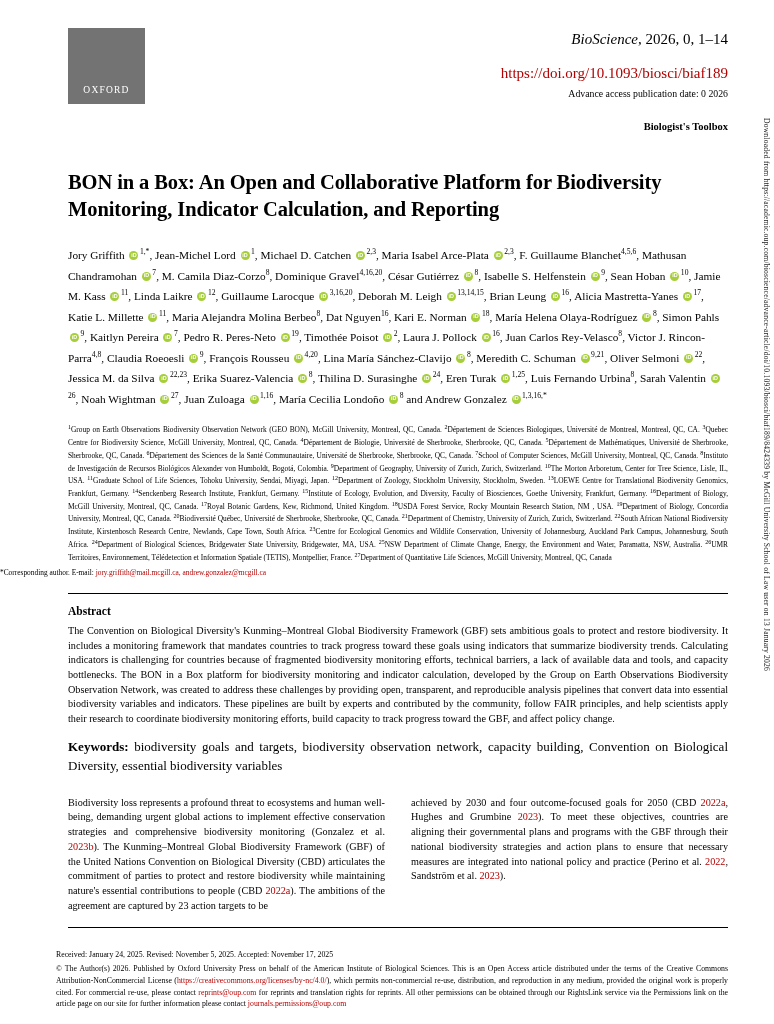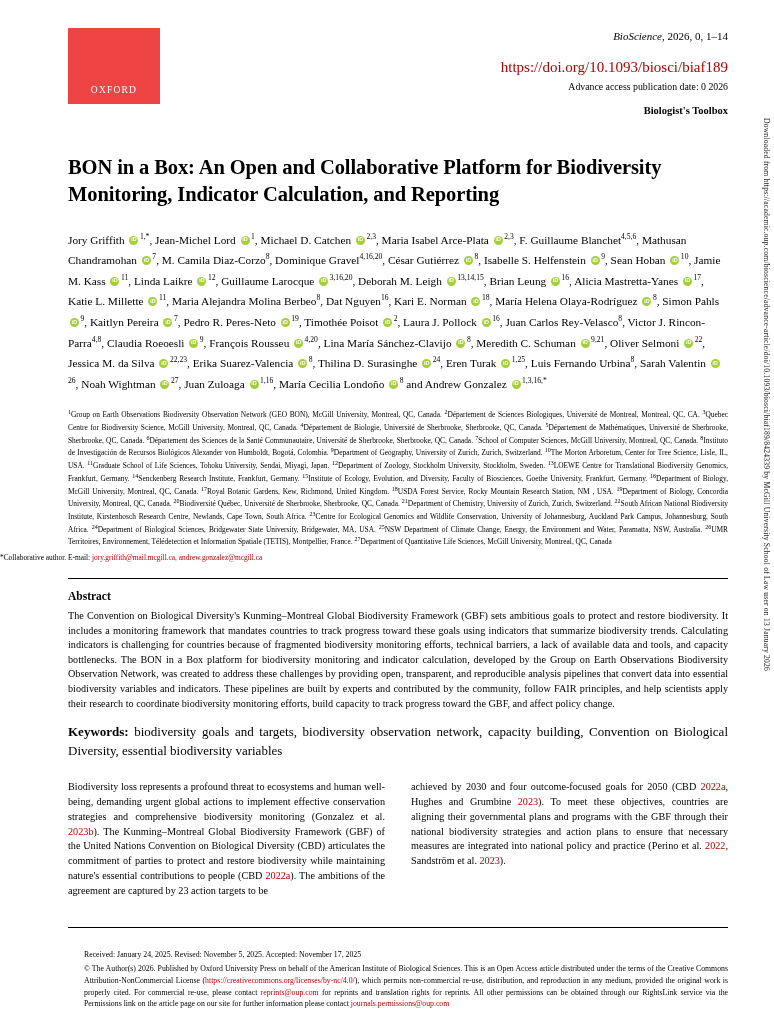--- a/index.html
+++ b/index.html
@@ -9,31 +9,31 @@
     font-family:"Liberation Serif", serif;
     color:#000;
     position:relative;
     overflow:hidden;
   }
   .page { position:relative; width:774px; height:1024px; padding:0; }
 
   
   .header { display:flex; align-items:flex-start; padding:28px 46px 0 68px; }
   .oxford-logo {
-    width:92px; height:76px; background:#ef4444; color:#fff;
+    width:77px; height:76px; background:#737373; color:#fff;
     display:flex; align-items:flex-end; justify-content:center;
     font-family:"Liberation Serif", serif; font-size:9.5px; letter-spacing:1.2px;
     padding-bottom:9px; box-sizing:border-box;
   }
   .header-right { margin-left:auto; text-align:right; font-size:10.5px; line-height:1.55; }
-  .journal-line { font-style:italic; font-size:11px; margin-bottom:11px; }
+  .journal-line { font-style:italic; font-size:15px; margin-bottom:11px; }
   .journal-line .vol { font-style:normal; }
   .doi-link { color:#b30000; font-size:15px; }
   .adv-line { font-size:9.8px; }
-  .toolbox { font-weight:bold; font-size:10.5px; margin-top:9px; }
+  .toolbox { font-weight:bold; font-size:10.5px; margin-top:18px; }
 
   
   .title {
     margin:34px 46px 0 68px;
     font-size:20.5px; font-weight:bold; line-height:1.32;
     letter-spacing:-0.1px;
   }
 
   
   .authors {
@@ -80,21 +80,21 @@
     font-size:10.2px; line-height:1.45; text-align:justify;
   }
   .col { flex:1; }
   .col p { margin:0; text-indent:0; }
   .col p + p { text-indent:11px; }
   .col a { color:#b30000; text-decoration:none; }
 
   
   .footer-rule { position:absolute; left:68px; right:46px; bottom:96px; border-top:1px solid #000; }
   .footer {
-    position:absolute; left:84px; right:46px; bottom:14px;
+    position:absolute; left:56px; right:46px; bottom:14px;
     font-size:7.8px; line-height:1.5; text-align:justify;
   }
   .footer .recv { margin-bottom:3px; }
   .footer a { color:#b30000; text-decoration:none; }
 
   
   .side-text {
     position:absolute; right:3px; top:118px;
     writing-mode:vertical-rl;
     font-size:7.6px; color:#222; letter-spacing:0.2px;
@@ -118,21 +118,21 @@
     </div>
   </div>
 
   <h1 class="title">BON in a Box: An Open and Collaborative Platform for Biodiversity Monitoring, Indicator Calculation, and Reporting</h1>
 
   <div class="authors">Jory Griffith <span class="orcid"></span><sup>1,*</sup>, Jean-Michel Lord <span class="orcid"></span><sup>1</sup>, Michael D. Catchen <span class="orcid"></span><sup>2,3</sup>, Maria Isabel Arce-Plata <span class="orcid"></span><sup>2,3</sup>, F. Guillaume Blanchet<sup>4,5,6</sup>, Mathusan Chandramohan <span class="orcid"></span><sup>7</sup>, M. Camila Diaz-Corzo<sup>8</sup>, Dominique Gravel<sup>4,16,20</sup>, César Gutiérrez <span class="orcid"></span><sup>8</sup>, Isabelle S. Helfenstein <span class="orcid"></span><sup>9</sup>, Sean Hoban <span class="orcid"></span><sup>10</sup>, Jamie M. Kass <span class="orcid"></span><sup>11</sup>, Linda Laikre <span class="orcid"></span><sup>12</sup>, Guillaume Larocque <span class="orcid"></span><sup>3,16,20</sup>, Deborah M. Leigh <span class="orcid"></span><sup>13,14,15</sup>, Brian Leung <span class="orcid"></span><sup>16</sup>, Alicia Mastretta-Yanes <span class="orcid"></span><sup>17</sup>, Katie L. Millette <span class="orcid"></span><sup>11</sup>, Maria Alejandra Molina Berbeo<sup>8</sup>, Dat Nguyen<sup>16</sup>, Kari E. Norman <span class="orcid"></span><sup>18</sup>, María Helena Olaya-Rodríguez <span class="orcid"></span><sup>8</sup>, Simon Pahls <span class="orcid"></span><sup>9</sup>, Kaitlyn Pereira <span class="orcid"></span><sup>7</sup>, Pedro R. Peres-Neto <span class="orcid"></span><sup>19</sup>, Timothée Poisot <span class="orcid"></span><sup>2</sup>, Laura J. Pollock <span class="orcid"></span><sup>16</sup>, Juan Carlos Rey-Velasco<sup>8</sup>, Victor J. Rincon-Parra<sup>4,8</sup>, Claudia Roeoesli <span class="orcid"></span><sup>9</sup>, François Rousseu <span class="orcid"></span><sup>4,20</sup>, Lina María Sánchez-Clavijo <span class="orcid"></span><sup>8</sup>, Meredith C. Schuman <span class="orcid"></span><sup>9,21</sup>, Oliver Selmoni <span class="orcid"></span><sup>22</sup>, Jessica M. da Silva <span class="orcid"></span><sup>22,23</sup>, Erika Suarez-Valencia <span class="orcid"></span><sup>8</sup>, Thilina D. Surasinghe <span class="orcid"></span><sup>24</sup>, Eren Turak <span class="orcid"></span><sup>1,25</sup>, Luis Fernando Urbina<sup>8</sup>, Sarah Valentin <span class="orcid"></span><sup>26</sup>, Noah Wightman <span class="orcid"></span><sup>27</sup>, Juan Zuloaga <span class="orcid"></span><sup>1,16</sup>, María Cecilia Londoño <span class="orcid"></span><sup>8</sup> and Andrew Gonzalez <span class="orcid"></span><sup>1,3,16,*</sup></div>
 
   <div class="affils"><sup>1</sup>Group on Earth Observations Biodiversity Observation Network (GEO BON), McGill University, Montreal, QC, Canada. <sup>2</sup>Département de Sciences Biologiques, Université de Montreal, Montreal, QC, CA. <sup>3</sup>Quebec Centre for Biodiversity Science, McGill University, Montreal, QC, Canada. <sup>4</sup>Département de Biologie, Université de Sherbrooke, Sherbrooke, QC, Canada. <sup>5</sup>Département de Mathématiques, Université de Sherbrooke, Sherbrooke, QC, Canada. <sup>6</sup>Département des Sciences de la Santé Communautaire, Université de Sherbrooke, Sherbrooke, QC, Canada. <sup>7</sup>School of Computer Sciences, McGill University, Montreal, QC, Canada. <sup>8</sup>Instituto de Investigación de Recursos Biológicos Alexander von Humboldt, Bogotá, Colombia. <sup>9</sup>Department of Geography, University of Zurich, Zurich, Switzerland. <sup>10</sup>The Morton Arboretum, Center for Tree Science, Lisle, IL, USA. <sup>11</sup>Graduate School of Life Sciences, Tohoku University, Sendai, Miyagi, Japan. <sup>12</sup>Department of Zoology, Stockholm University, Stockholm, Sweden. <sup>13</sup>LOEWE Centre for Translational Biodiversity Genomics, Frankfurt, Germany. <sup>14</sup>Senckenberg Research Institute, Frankfurt, Germany. <sup>15</sup>Institute of Ecology, Evolution, and Diversity, Faculty of Biosciences, Goethe University, Frankfurt, Germany. <sup>16</sup>Department of Biology, McGill University, Montreal, QC, Canada. <sup>17</sup>Royal Botanic Gardens, Kew, Richmond, United Kingdom. <sup>18</sup>USDA Forest Service, Rocky Mountain Research Station, NM , USA. <sup>19</sup>Department of Biology, Concordia University, Montreal, QC, Canada. <sup>20</sup>Biodiversité Québec, Université de Sherbrooke, Sherbrooke, QC, Canada. <sup>21</sup>Department of Chemistry, University of Zurich, Zurich, Switzerland. <sup>22</sup>South African National Biodiversity Institute, Kirstenbosch Research Centre, Newlands, Cape Town, South Africa. <sup>23</sup>Centre for Ecological Genomics and Wildlife Conservation, University of Johannesburg, Auckland Park Campus, Johannesburg, South Africa. <sup>24</sup>Department of Biological Sciences, Bridgewater State University, Bridgewater, MA, USA. <sup>25</sup>NSW Department of Climate Change, Energy, the Environment and Water, Paramatta, NSW, Australia. <sup>26</sup>UMR Territoires, Environnement, Télédetection et Information Spatiale (TETIS), Montpellier, France. <sup>27</sup>Department of Quantitative Life Sciences, McGill University, Montreal, QC, Canada</div>
 
   <div class="corr">
-    <span>*Collaborative author. E-mail: </span><a href="#">jory.griffith@mail.mcgill.ca, andrew.gonzalez@mcgill.ca</a>
+    <span>*Corresponding author. E-mail: </span><a href="#">jory.griffith@mail.mcgill.ca, andrew.gonzalez@mcgill.ca</a>
   </div>
 
   <div class="rule"></div>
   <div class="abstract-head">Abstract</div>
   <div class="abstract-body">The Convention on Biological Diversity's Kunming–Montreal Global Biodiversity Framework (GBF) sets ambitious goals to protect and restore biodiversity. It includes a monitoring framework that mandates countries to track progress toward these goals using indicators that summarize biodiversity trends. Calculating indicators is challenging for countries because of fragmented biodiversity monitoring efforts, technical barriers, a lack of available data and tools, and capacity bottlenecks. The BON in a Box platform for biodiversity monitoring and indicator calculation, developed by the Group on Earth Observations Biodiversity Observation Network, was created to address these challenges by providing open, transparent, and reproducible analysis pipelines that convert data into essential biodiversity variables and indicators. These pipelines are built by experts and contributed by the community, follow FAIR principles, and help scientists apply their research to coordinate biodiversity monitoring efforts, build capacity to track progress toward the GBF, and affect policy change.</div>
   <div class="keywords">
     <b>Keywords:</b><span> biodiversity goals and targets, biodiversity observation network, capacity building, Convention on Biological Diversity, essential biodiversity variables</span>
   </div>
 
   <div class="cols">

